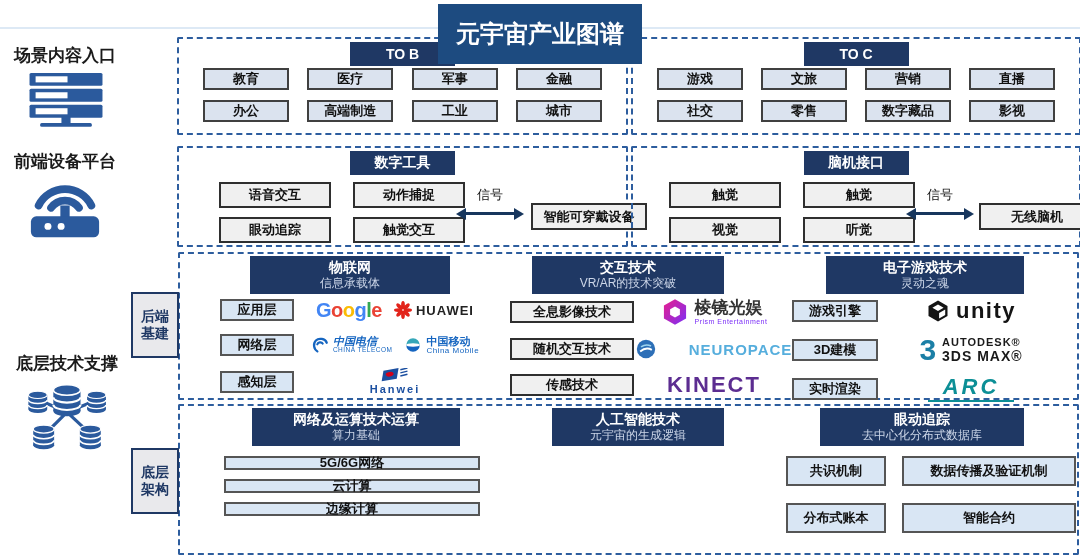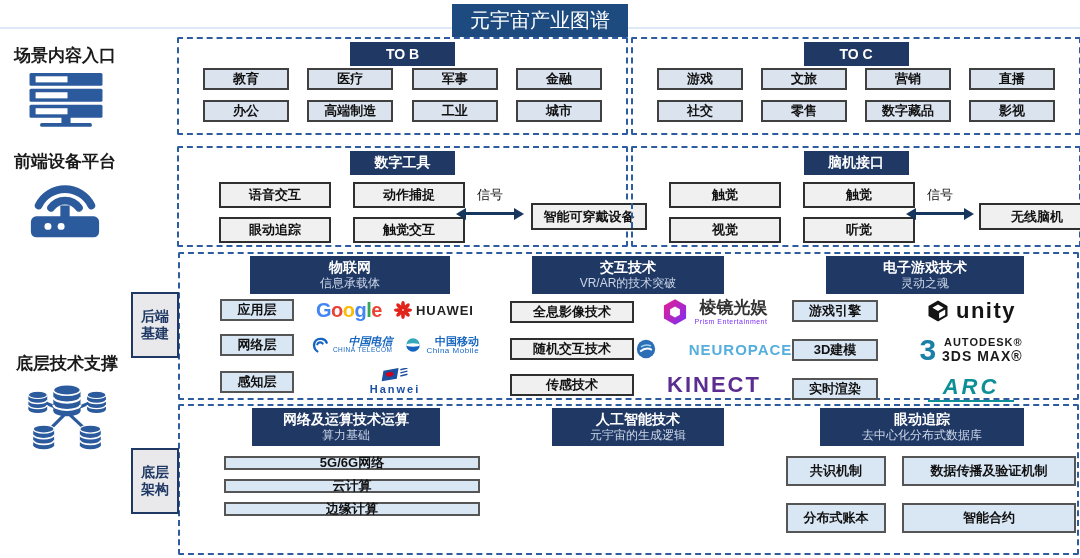--- a/index.html
+++ b/index.html
@@ -1,21 +1,21 @@
 <!DOCTYPE html>
 <html><head>
 <meta charset="utf-8">
 <style>
   html,body{margin:0;padding:0;background:#fff;}
   .stage{position:relative;width:1080px;height:558px;background:#fff;overflow:hidden;
          font-family:"Liberation Sans","DejaVu Sans",sans-serif;color:#111;}
   .topline{position:absolute;top:27px;left:0;width:100%;height:2px;background:#dde9f5;}
   .title{position:absolute;top:4px;left:50%;transform:translateX(-50%);
-         background:#1d4b80;color:#fff;font-size:20px;font-weight:normal;
-         padding:3px 18px;white-space:nowrap;z-index:5;}
+         background:#1d4b80;color:#fff;font-size:24px;font-weight:bold;
+         padding:14px 18px;white-space:nowrap;z-index:5;}
   
   .rail-label{position:absolute;font-size:17px;font-weight:bold;color:#1a1a1a;white-space:nowrap;}
   .rail-icon{position:absolute;}
   
   .dash-box{position:absolute;border:2px dashed #2d5d9e;border-radius:2px;background:transparent;}
   .box-header{margin:3px auto 0;background:#1f3864;color:#fff;font-size:14px;font-weight:bold;
               width:105px;height:24px;display:flex;align-items:center;justify-content:center;}
   .grid4{position:absolute;left:24px;right:24px;top:29px;display:grid;
          grid-template-columns:repeat(4,86px);justify-content:space-between;row-gap:10px;}
   .chip{background:#dbe3ef;border:2px solid #404040;height:22px;display:flex;align-items:center;
@@ -39,21 +39,21 @@
               color:#1f3864;font-size:14px;font-weight:bold;display:flex;align-items:center;
               justify-content:center;box-sizing:border-box;z-index:4;}
   .side-label span{display:block;width:2em;text-align:center;line-height:1.25;}
   
   .hdr{position:absolute;top:2px;height:38px;background:#1f3864;color:#fff;text-align:center;
        display:flex;flex-direction:column;align-items:center;justify-content:center;line-height:1.25;}
   .hdr .t1{font-size:14px;font-weight:bold;}
   .hdr .t2{font-size:12px;color:#ccd6e8;}
   .col{position:absolute;display:flex;flex-direction:column;gap:11px;}
   .col-row{display:flex;align-items:center;min-height:24px;}
-  .logo-cell{flex:1;display:flex;align-items:center;justify-content:center;gap:12px;text-align:right;}
+  .logo-cell{flex:1;display:flex;align-items:center;justify-content:center;gap:12px;}
   .bk-chip1{width:74px;} .bk-chip2{width:124px;} .bk-chip3{width:86px;}
   .bs1-chip{width:256px;height:14px;}
   .grid2a{position:absolute;left:330px;top:50px;display:grid;grid-template-columns:124px 124px;
           column-gap:18px;row-gap:17px;}
   .grid2a .chip{height:30px;}
   .grid2b{position:absolute;left:606px;top:50px;display:grid;grid-template-columns:100px 174px;
           column-gap:16px;row-gap:17px;}
   .grid2b .chip{height:30px;}
   
   .g-logo{font-size:20px;font-weight:bold;letter-spacing:-0.5px;white-space:nowrap;}
@@ -366,21 +366,21 @@
           <span class="arc">
             <span class="txt">ARC</span>
             <span class="bar"></span>
           </span>
         </div>
       </div>
     </div>
   </div>
 
   <div class="dash-box" style="left:178px;top:404px;width:897px;height:147px">
-    <div class="hdr" style="left:72px;width:188px">
+    <div class="hdr" style="left:72px;width:208px">
       <span class="t1">网络及运算技术运算</span>
       <span class="t2">算力基础</span>
     </div>
     <div class="hdr" style="left:372px;width:172px">
       <span class="t1">人工智能技术</span>
       <span class="t2">元宇宙的生成逻辑</span>
     </div>
     <div class="hdr" style="left:640px;width:204px">
       <span class="t1">眼动追踪</span>
       <span class="t2">去中心化分布式数据库</span>

